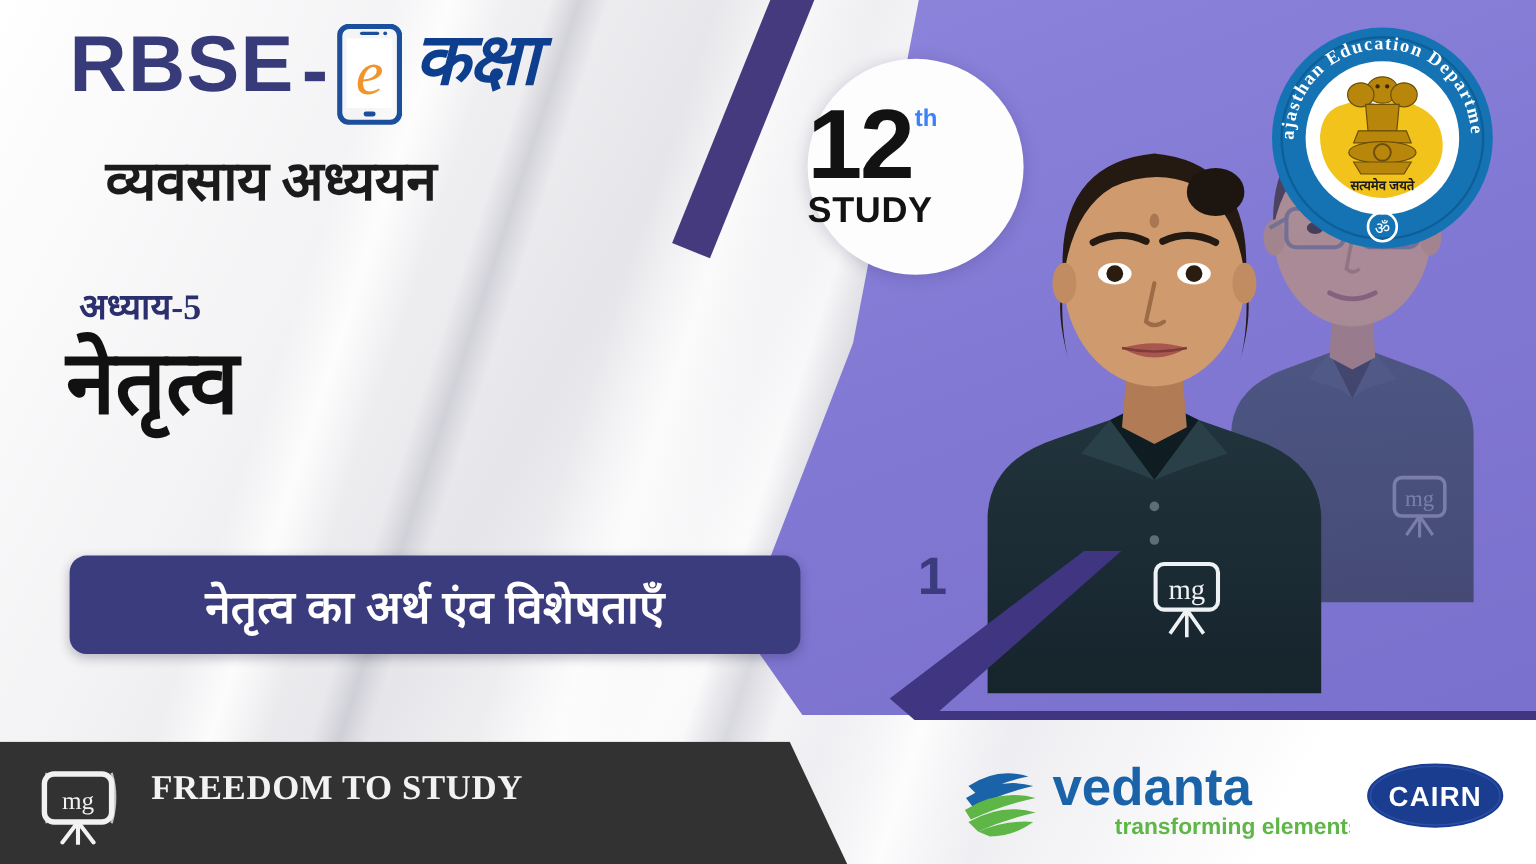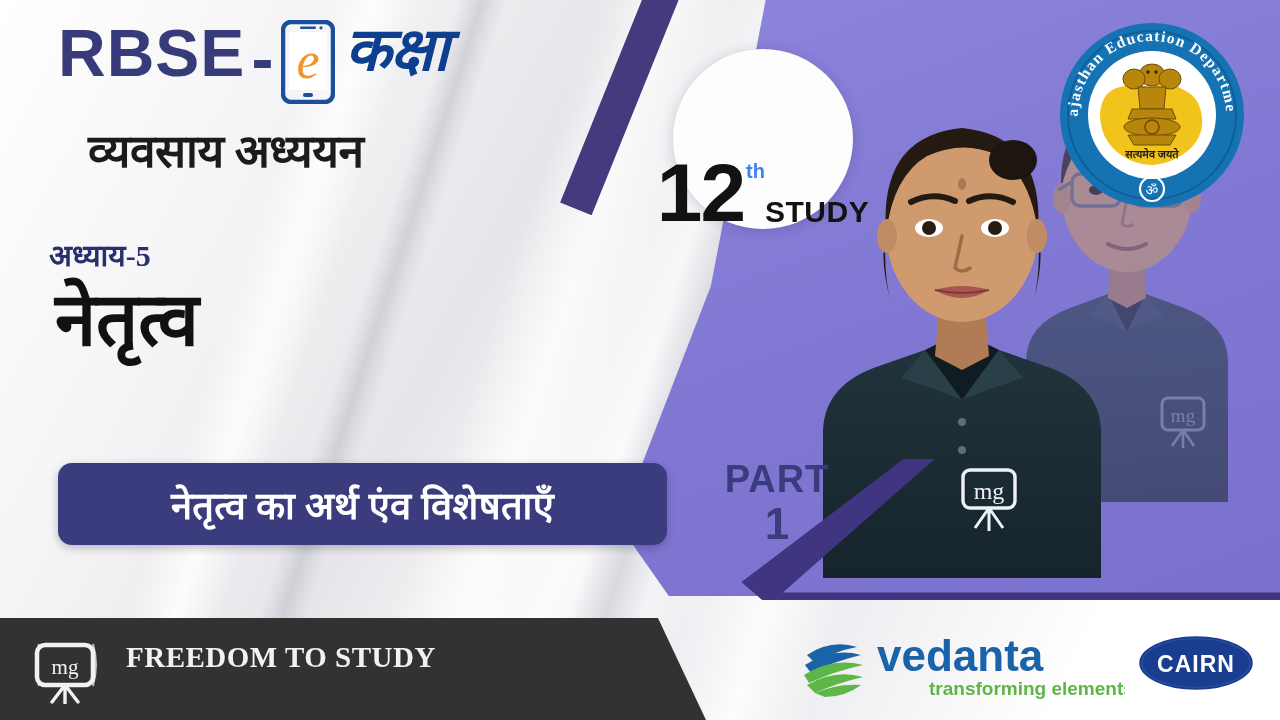--- a/index.html
+++ b/index.html
@@ -51,21 +51,21 @@
     background:#3f3580;
     clip-path: polygon(44.0% 53.0%, 48.5% 53.0%, 26.5% 97.5%, 100% 97.5%, 100% 100%, 23.5% 100%, 20.5% 94.0%);
   }
 
   
   #class-badge {
     position:absolute; left:673px; top:49px;
     width:180px; height:180px; border-radius:50%;
     background:#fdfdfd;
     box-shadow:0 2px 14px rgba(40,30,80,.20);
-    display:flex; flex-direction:row; align-items:flex-end; justify-content:center;
+    display:flex; flex-direction:column; align-items:flex-start; justify-content:center;
   }
   #class-badge .num-row {
     display:flex; align-items:flex-start;
     line-height:.88;
   }
   #class-badge .num {
     font-size:82px; font-weight:bold; color:#121212; letter-spacing:-2px;
   }
   #class-badge .ord {
     font-size:20px; font-weight:bold; color:#3b82f6; margin-top:6px; margin-left:2px;
@@ -97,21 +97,21 @@
     letter-spacing:-1px;
     font-style:italic;
   }
   #subject-title {
     position:absolute; left:88px; top:118px;
     font-size:46px; font-weight:bold; color:#1b1b1b;
     font-family:"Liberation Serif", serif;
     letter-spacing:-.5px;
   }
   #chapter-label {
-    position:absolute; left:49px; top:234px;
+    position:absolute; left:66px; top:234px;
     font-size:30px; font-weight:bold; color:#2c2f6e;
     font-family:"Liberation Serif", serif;
   }
   #chapter-title {
     position:absolute; left:55px; top:282px;
     font-size:74px; font-weight:bold; color:#111111;
     font-family:"Liberation Serif", serif;
     line-height:1.05;
   }
   #topic-banner {
@@ -344,21 +344,20 @@
 
   <div id="subject-title">व्यवसाय अध्ययन</div>
   <div id="chapter-label">अध्याय-5</div>
   <div id="chapter-title">नेतृत्व</div>
 
   <div id="topic-banner">
     <span>नेतृत्व का अर्थ एंव विशेषताएँ</span>
   </div>
 
   <div id="part-block">
-    <div id="part-word">PART</div>
     <div id="part-num">1</div>
   </div>
 
   <div id="footer-bar"></div>
   <svg id="footer-logo" viewBox="0 0 72 66">
     <rect x="7" y="7" width="56" height="40" rx="8" fill="none" stroke="#f2f2f2" stroke-width="4.5"></rect>
     <path d="M9 6 Q3 26 9 48" stroke="#f2f2f2" stroke-width="2" fill="none" opacity=".75"></path>
     <path d="M63 6 Q69 26 63 48" stroke="#f2f2f2" stroke-width="2" fill="none" opacity=".75"></path>
     <text x="35" y="36" font-size="21" fill="#f2f2f2" text-anchor="middle" font-family="Liberation Serif, serif">mg</text>
     <path d="M35 47 L22 64 M35 47 L35 66 M35 47 L48 64" stroke="#f2f2f2" stroke-width="3.4" fill="none" stroke-linecap="round"></path>

